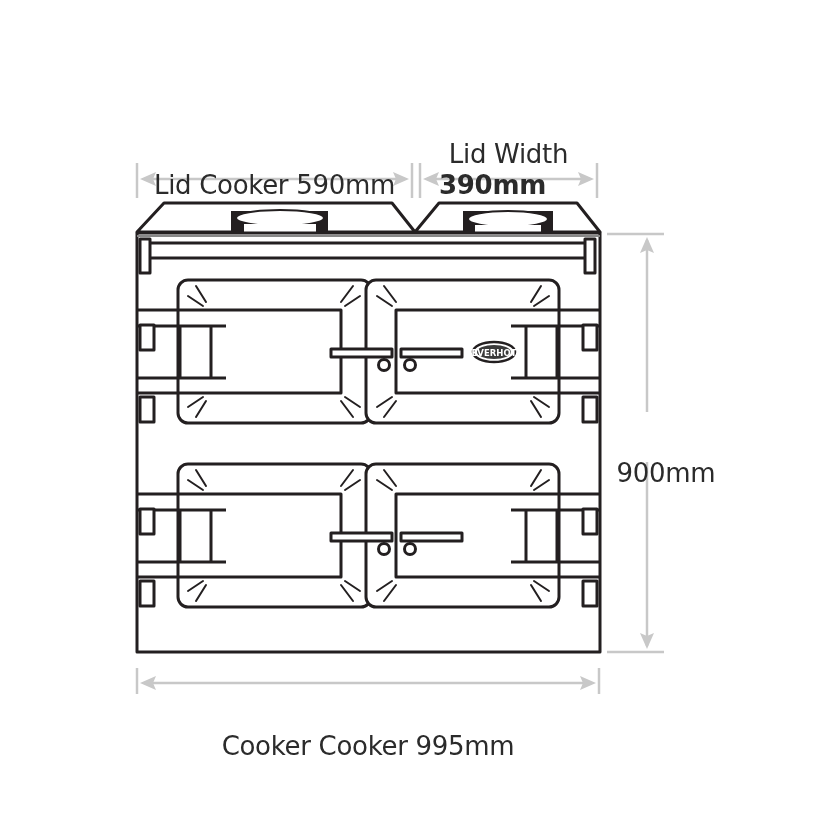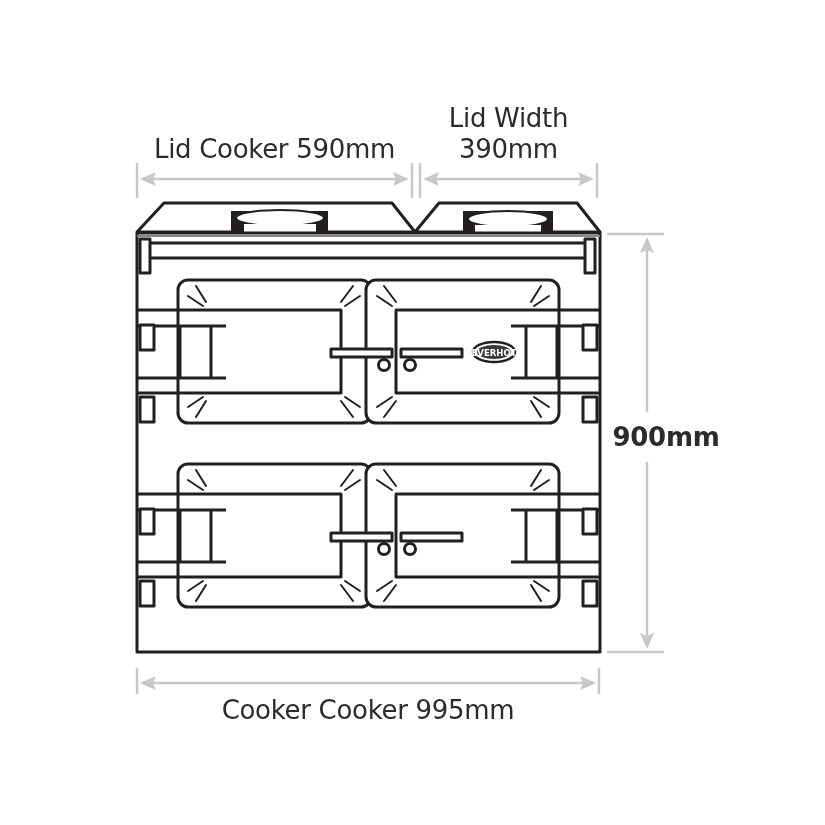--- a/index.html
+++ b/index.html
@@ -1,18 +1,18 @@
 <!DOCTYPE html>
 <html><head>
 <meta charset="utf-8">
 <style>
   html, body { margin:0; padding:0; background:#ffffff; }
   body { width:825px; height:825px; position:relative; overflow:hidden; font-family:"DejaVu Sans", "Liberation Sans", sans-serif; }
   #diagram { position:absolute; left:0; top:0; width:825px; height:825px; }
-  .label { position:absolute; color:#2b2b2b; font-size:26px; line-height:30px; white-space:nowrap; text-align:center; letter-spacing:-0.3px; }
+  .label { position:absolute; color:#2b2b2b; font-size:26px; line-height:30px; white-space:nowrap; text-align:center; letter-spacing:-0.3px;margin-top:36px; }
   .ol { fill:none; stroke:#231f20; stroke-width:3; stroke-linejoin:round; }
   .olw { fill:#fff; stroke:#231f20; stroke-width:3; stroke-linejoin:round; }
   .thin { fill:none; stroke:#231f20; stroke-width:2; stroke-linecap:round; }
   .dim { fill:none; stroke:#c8c8c8; stroke-width:2.5; }
   .arr { fill:#c8c8c8; stroke:none; }
 </style>
 </head>
 <body>
 
 <svg id="diagram" viewBox="0 0 825 825" xmlns="http://www.w3.org/2000/svg">
@@ -132,15 +132,15 @@
     <g>
       <ellipse cx="494" cy="352" rx="21" ry="10" fill="#fff" stroke="#231f20" stroke-width="2.5"></ellipse>
       <ellipse cx="494" cy="352" rx="17" ry="7" fill="#3a3a3a"></ellipse>
       <text x="494" y="355.5" text-anchor="middle" font-size="8.5" font-weight="bold" fill="#fff" font-family="'DejaVu Sans', sans-serif">EVERHOT</text>
     </g>
   </g>
 </svg>
 
 <div class="label" style="left:137px; top:134px; width:275px;">Lid Cooker 590mm</div>
 <div class="label" style="left:420px; top:103px; width:177px;">Lid Width</div>
-<div class="label" style="left:420px; top:134px; width:177px;">390mm</div>
-<div class="label" style="left:607px; top:422px; width:118px;font-weight:bold;">900mm</div>
+<div class="label" style="left:404px; top:134px; width:177px;font-weight:bold;">390mm</div>
+<div class="label" style="left:607px; top:422px; width:118px;">900mm</div>
 <div class="label" style="left:137px; top:695px; width:462px;">Cooker Cooker 995mm</div>
 
 </body></html>

